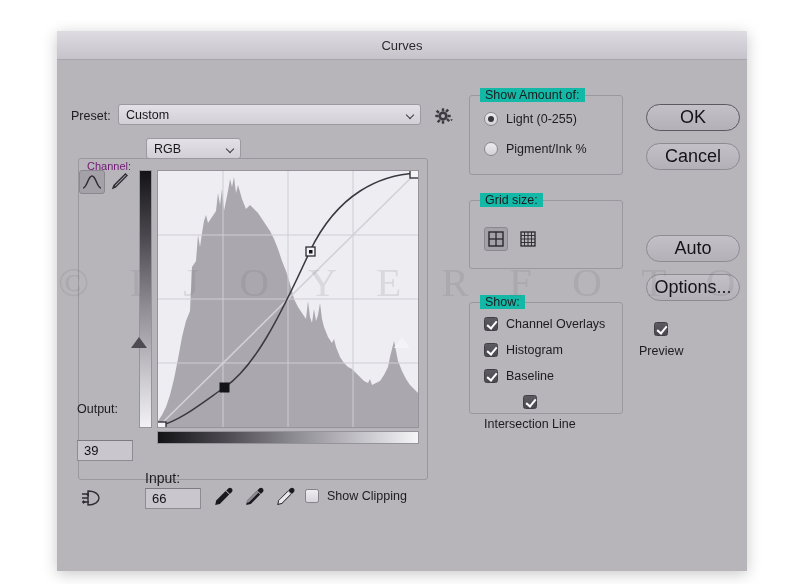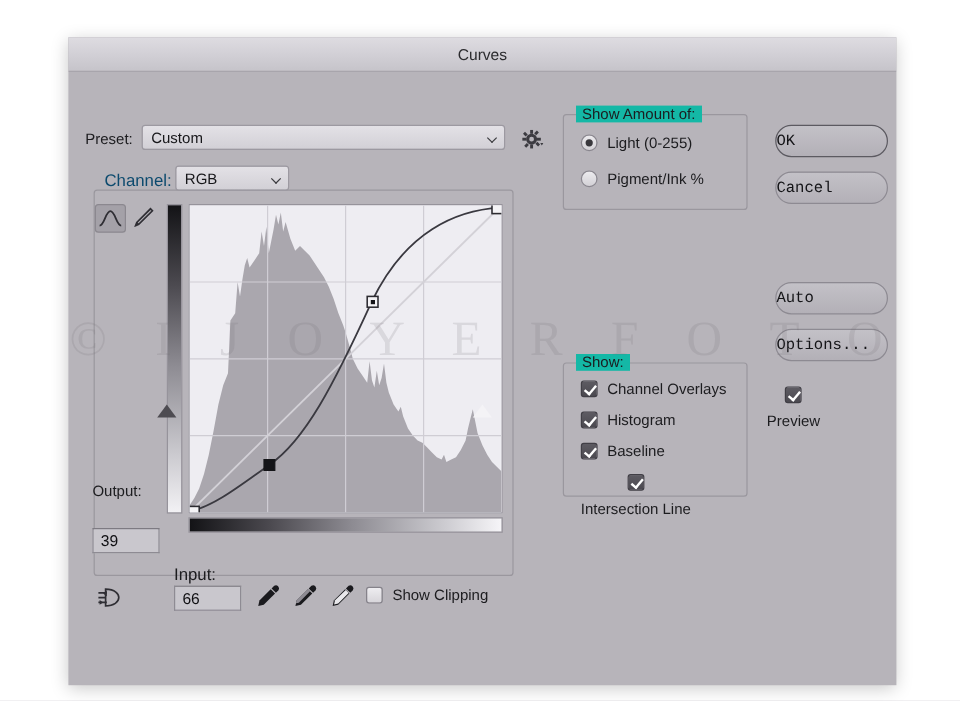--- a/index.html
+++ b/index.html
@@ -88,24 +88,23 @@
     background:#14b8a6;padding:0 5px;
     font-size:12.5px;color:#1c1c1f;white-space:nowrap;
   }
 
   .btn{
     position:absolute;
     height:27px;width:94px;
     border-radius:14px;
     border:1px solid #8d8a92;
     background:linear-gradient(to bottom,#c3c1c7,#b3b0b7);
-    display:flex;align-items:center;justify-content:flex-start;
-    font-size:13px;color:#141417;
+    display:flex;align-items:center;justify-content:center;
+    font-size:18px;color:#141417;
     box-sizing:border-box;
-    font-family:Liberation Mono, monospace;
   }
   .btn.default{border:1.6px solid #5c5a61;}
   .btn.disabled{color:#8b888f;border-color:#a9a6ad;}
 
   
   .radio{
     width:14px;height:14px;border-radius:50%;
     border:1px solid #8a878f;
     background:linear-gradient(to bottom,#ecebee,#d3d1d6);
     box-sizing:border-box;position:relative;flex:none;
@@ -131,21 +130,21 @@
     transform:rotate(40deg);
   }
   .cb-row{display:flex;align-items:center;gap:8px;}
 
   
   #channelbox{
     position:absolute;left:21px;top:98px;width:348px;height:320px;
     border:1px solid #9a979e;border-radius:3px;
   }
   #channel-label{
-    position:absolute;left:30px;top:82px;font-size:14px;color:#0c4a6e;
+    position:absolute;left:30px;top:100px;font-size:11px;color:#701a75;
   }
   #channel-select{
     position:absolute;left:89px;top:78px;width:95px;
   }
 
   #tool-curve,#tool-pencil{
     position:absolute;width:26px;height:24px;
     box-sizing:border-box;border-radius:3px;
   }
   #tool-curve{left:22px;top:110px;background:#a4a1a8;border:1px solid #8b888f;}
@@ -364,20 +363,45 @@
           <span class="radio on"></span>
           <span class="lbl">Light  (0-255)</span>
         </div>
 
         <div class="radio-row" style="position:absolute;left:14px;top:46px;">
           <span class="radio"></span>
           <span class="lbl">Pigment/Ink %</span>
         </div>
       </div>
 
+      <div class="grpbox" id="grp-grid">
+        <span class="grplabel">Grid size:</span>
+
+        <div class="gridbtn sel" style="position:absolute;left:14px;top:26px;">
+          <svg width="16" height="16" viewBox="0 0 16 16">
+            <rect x="1" y="1" width="14" height="14" fill="none" stroke="#29282d" stroke-width="1.4"></rect>
+            <line x1="8" y1="1" x2="8" y2="15" stroke="#29282d" stroke-width="1.3"></line>
+            <line x1="1" y1="8" x2="15" y2="8" stroke="#29282d" stroke-width="1.3"></line>
+          </svg>
+        </div>
+
+        <div class="gridbtn" style="position:absolute;left:46px;top:26px;">
+          <svg width="16" height="16" viewBox="0 0 16 16">
+            <rect x="1" y="1" width="14" height="14" fill="none" stroke="#29282d" stroke-width="1.3"></rect>
+            <g stroke="#29282d" stroke-width="0.9">
+              <line x1="4.5" y1="1" x2="4.5" y2="15"></line>
+              <line x1="8" y1="1" x2="8" y2="15"></line>
+              <line x1="11.5" y1="1" x2="11.5" y2="15"></line>
+              <line x1="1" y1="4.5" x2="15" y2="4.5"></line>
+              <line x1="1" y1="8" x2="15" y2="8"></line>
+              <line x1="1" y1="11.5" x2="15" y2="11.5"></line>
+            </g>
+          </svg>
+        </div>
+      </div>
 
       <div class="grpbox" id="grp-show">
         <span class="grplabel">Show:</span>
 
         <div class="cb-row" style="position:absolute;left:14px;top:14px;">
           <span class="cbx on"></span>
           <span class="lbl">Channel Overlays</span>
         </div>
 
         <div class="cb-row" style="position:absolute;left:14px;top:40px;">

